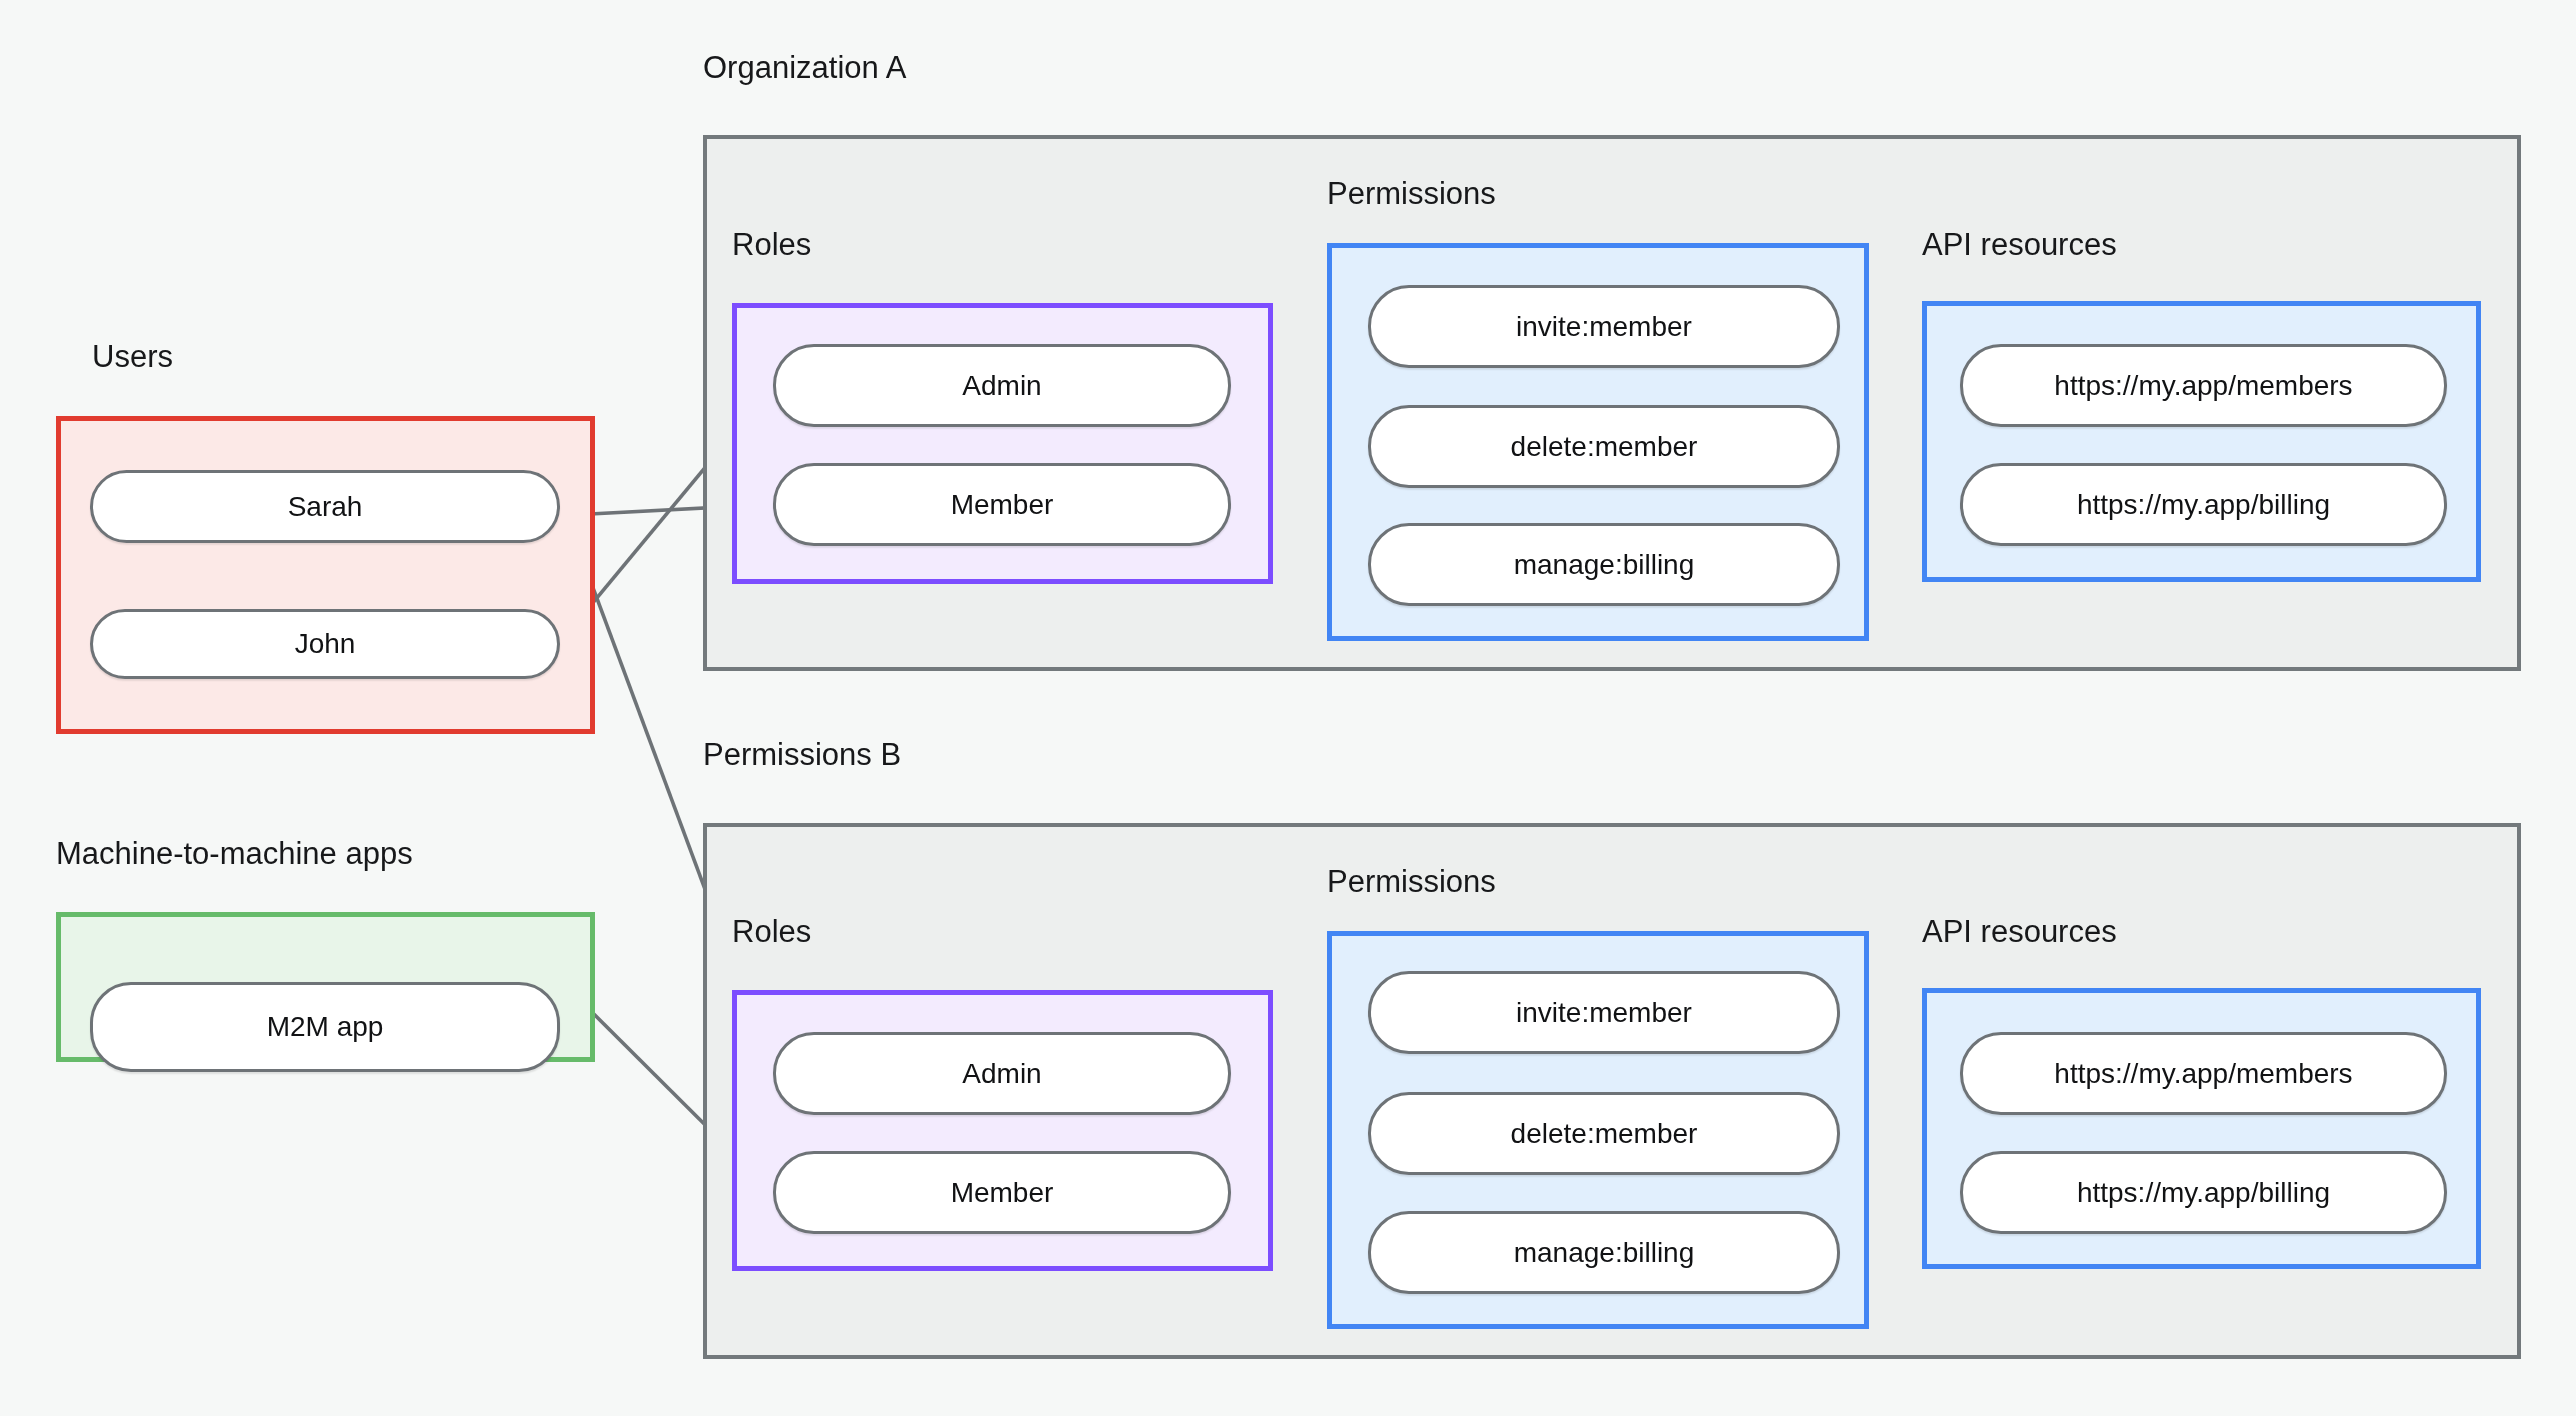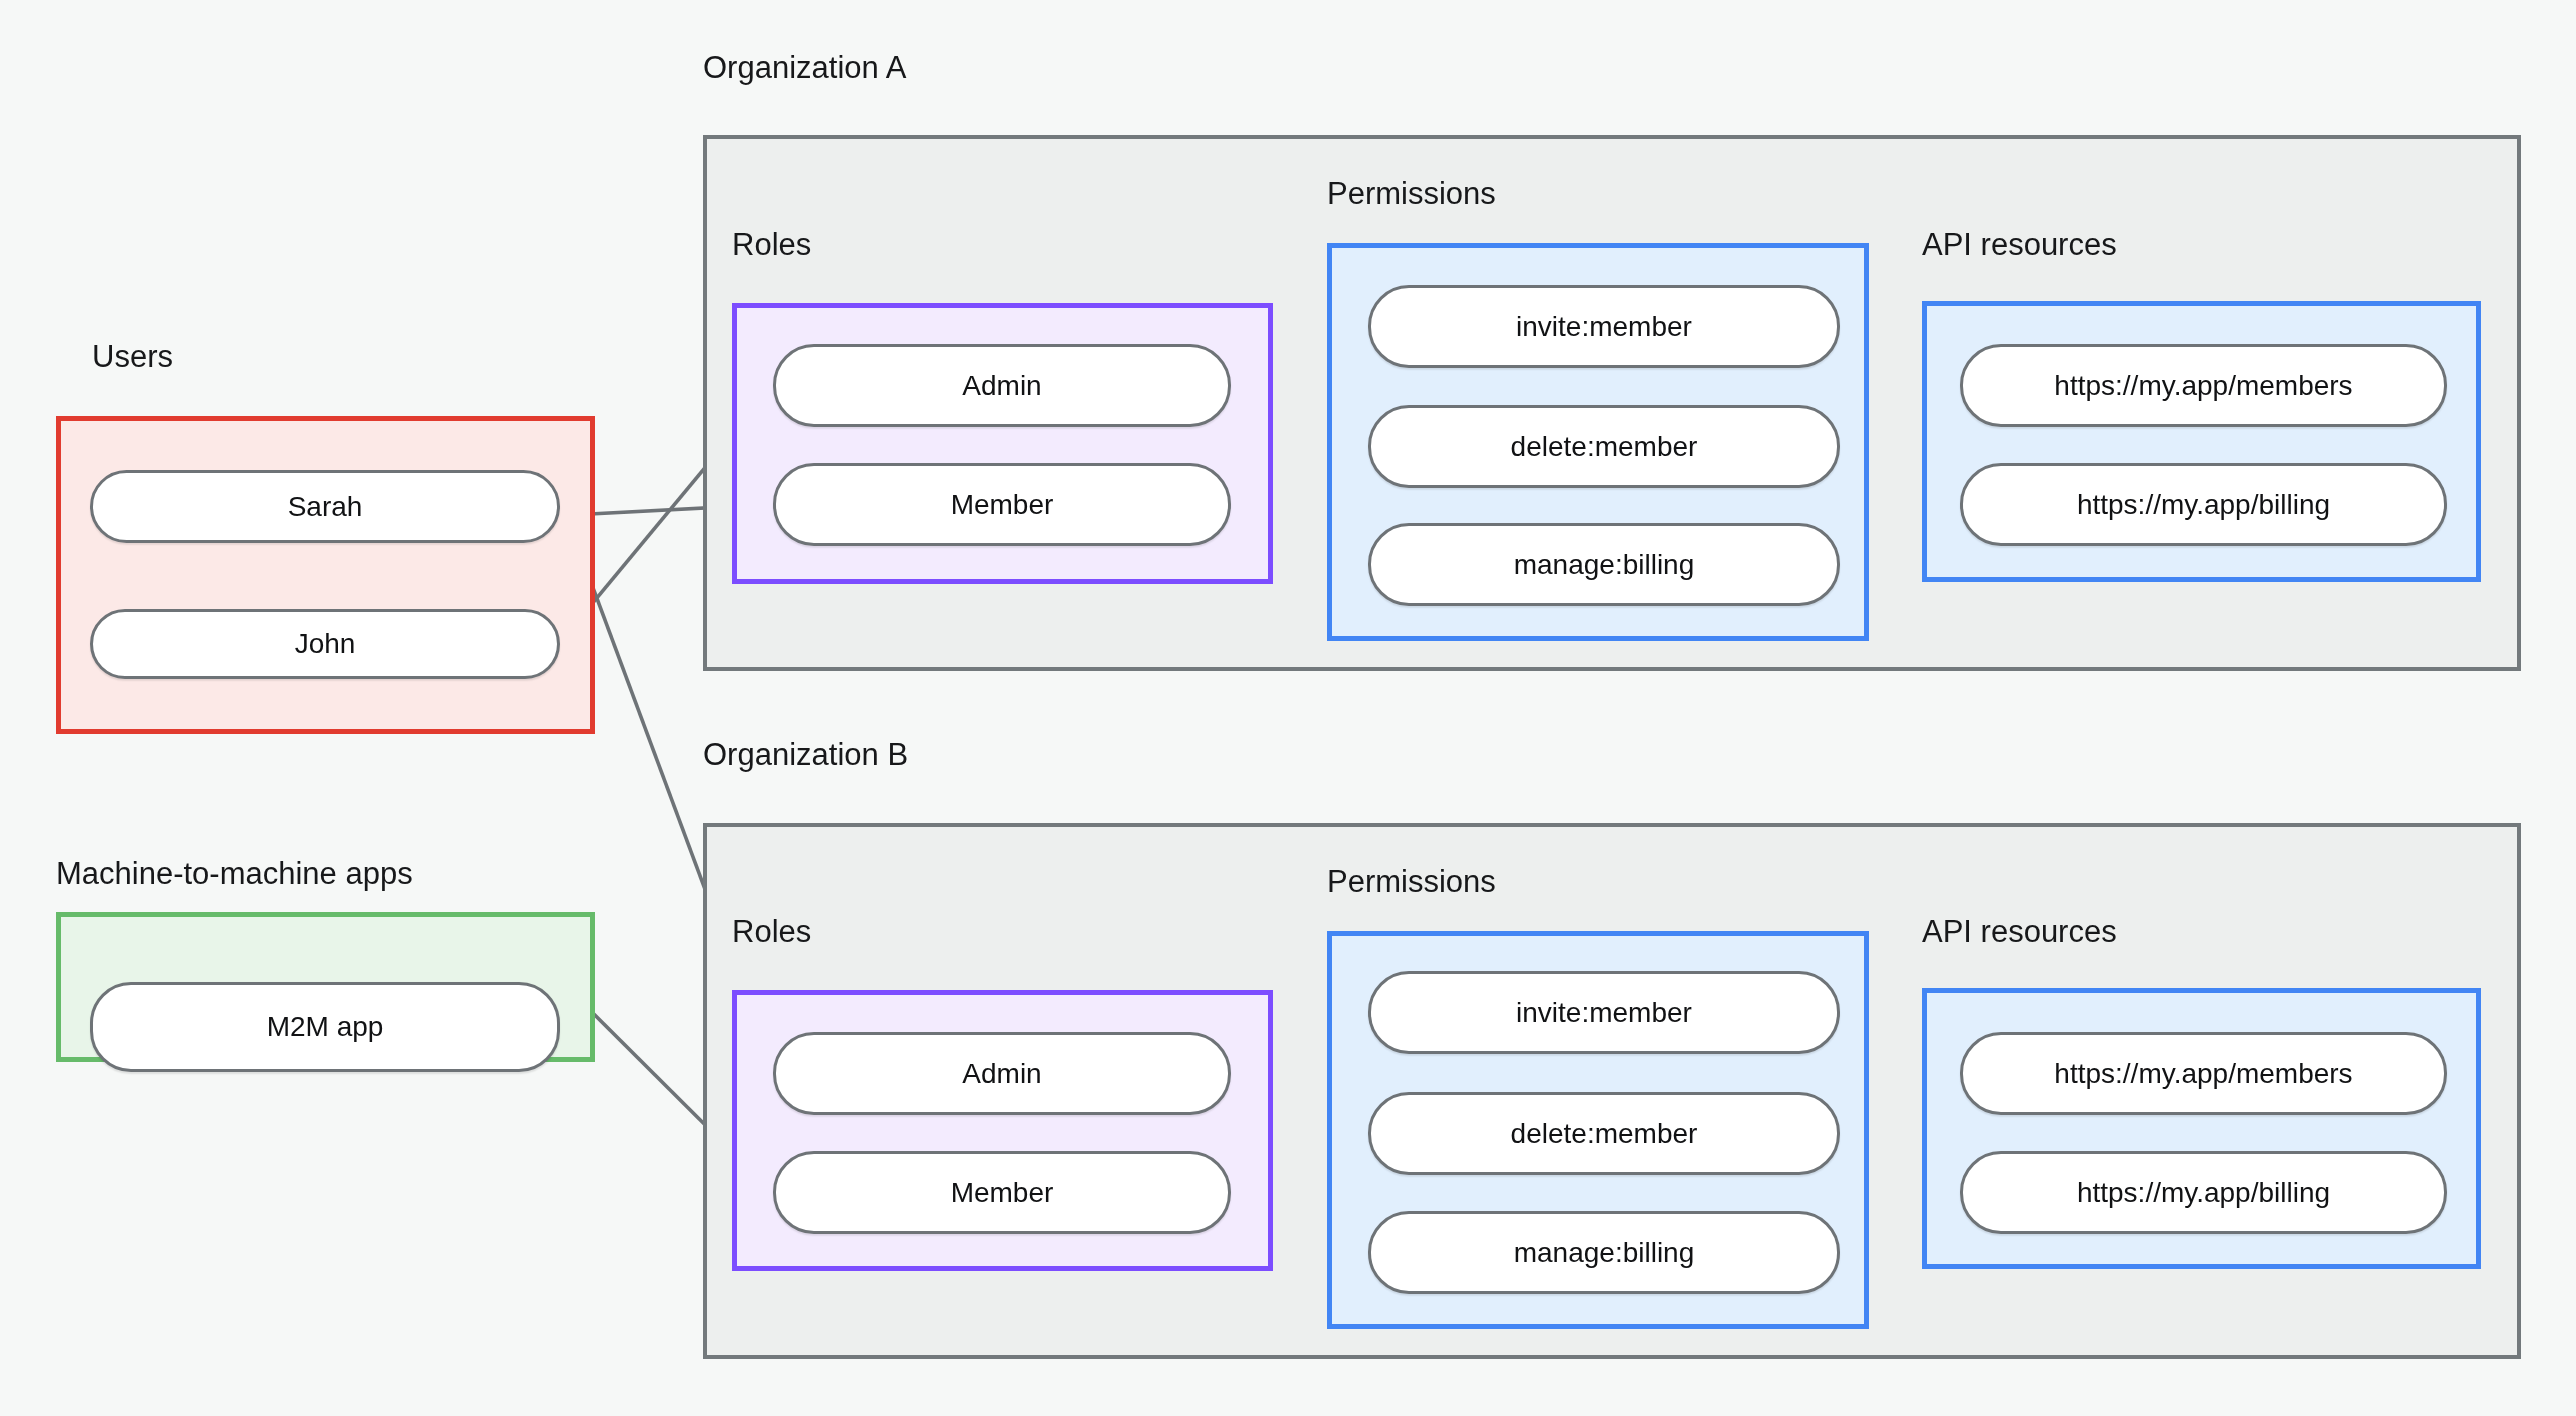--- a/index.html
+++ b/index.html
@@ -121,21 +121,21 @@
       <circle cx="2175" cy="1191" r="11"></circle>
       <circle cx="2175" cy="1324" r="11"></circle>
     </g>
   </svg>
 
   <div class="group-label" style="left:56px;top:341px;margin-left:36px;">Users</div>
   <div class="group-box users-box" style="left:56px;top:416px;width:539px;height:318px;"></div>
   <div class="pill" style="left:90px;top:470px;width:470px;height:73px;">Sarah</div>
   <div class="pill" style="left:90px;top:609px;width:470px;height:70px;">John</div>
 
-  <div class="group-label" style="left:56px;top:838px;margin-top:20px;">Machine-to-machine apps</div>
+  <div class="group-label" style="left:56px;top:838px;">Machine-to-machine apps</div>
   <div class="group-box m2m-box" style="left:56px;top:912px;width:539px;height:150px;"></div>
   <div class="pill" style="left:90px;top:982px;width:470px;height:90px;">M2M app</div>
 
   <div class="group-label" style="left:703px;top:52px;">Organization A</div>
   <div class="group-box org-box" style="left:703px;top:135px;width:1818px;height:536px;"></div>
 
   <div class="group-label" style="left:732px;top:229px;">Roles</div>
   <div class="group-box roles-box" style="left:732px;top:303px;width:541px;height:281px;"></div>
   <div class="pill" style="left:773px;top:344px;width:458px;height:83px;">Admin</div>
   <div class="pill" style="left:773px;top:463px;width:458px;height:83px;">Member</div>
@@ -144,21 +144,21 @@
   <div class="group-box perm-box" style="left:1327px;top:243px;width:542px;height:398px;"></div>
   <div class="pill" style="left:1368px;top:285px;width:472px;height:83px;">invite:member</div>
   <div class="pill" style="left:1368px;top:405px;width:472px;height:83px;">delete:member</div>
   <div class="pill" style="left:1368px;top:523px;width:472px;height:83px;">manage:billing</div>
 
   <div class="group-label" style="left:1922px;top:229px;">API resources</div>
   <div class="group-box api-box" style="left:1922px;top:301px;width:559px;height:281px;"></div>
   <div class="pill" style="left:1960px;top:344px;width:487px;height:83px;">https://my.app/members</div>
   <div class="pill" style="left:1960px;top:463px;width:487px;height:83px;">https://my.app/billing</div>
 
-  <div class="group-label" style="left:703px;top:739px;">Organization B</div>
+  <div class="group-label" style="left:703px;top:739px;">Permissions B</div>
   <div class="group-box org-box" style="left:703px;top:823px;width:1818px;height:536px;"></div>
 
   <div class="group-label" style="left:732px;top:916px;">Roles</div>
   <div class="group-box roles-box" style="left:732px;top:990px;width:541px;height:281px;"></div>
   <div class="pill" style="left:773px;top:1032px;width:458px;height:83px;">Admin</div>
   <div class="pill" style="left:773px;top:1151px;width:458px;height:83px;">Member</div>
 
   <div class="group-label" style="left:1327px;top:866px;">Permissions</div>
   <div class="group-box perm-box" style="left:1327px;top:931px;width:542px;height:398px;"></div>
   <div class="pill" style="left:1368px;top:971px;width:472px;height:83px;">invite:member</div>

